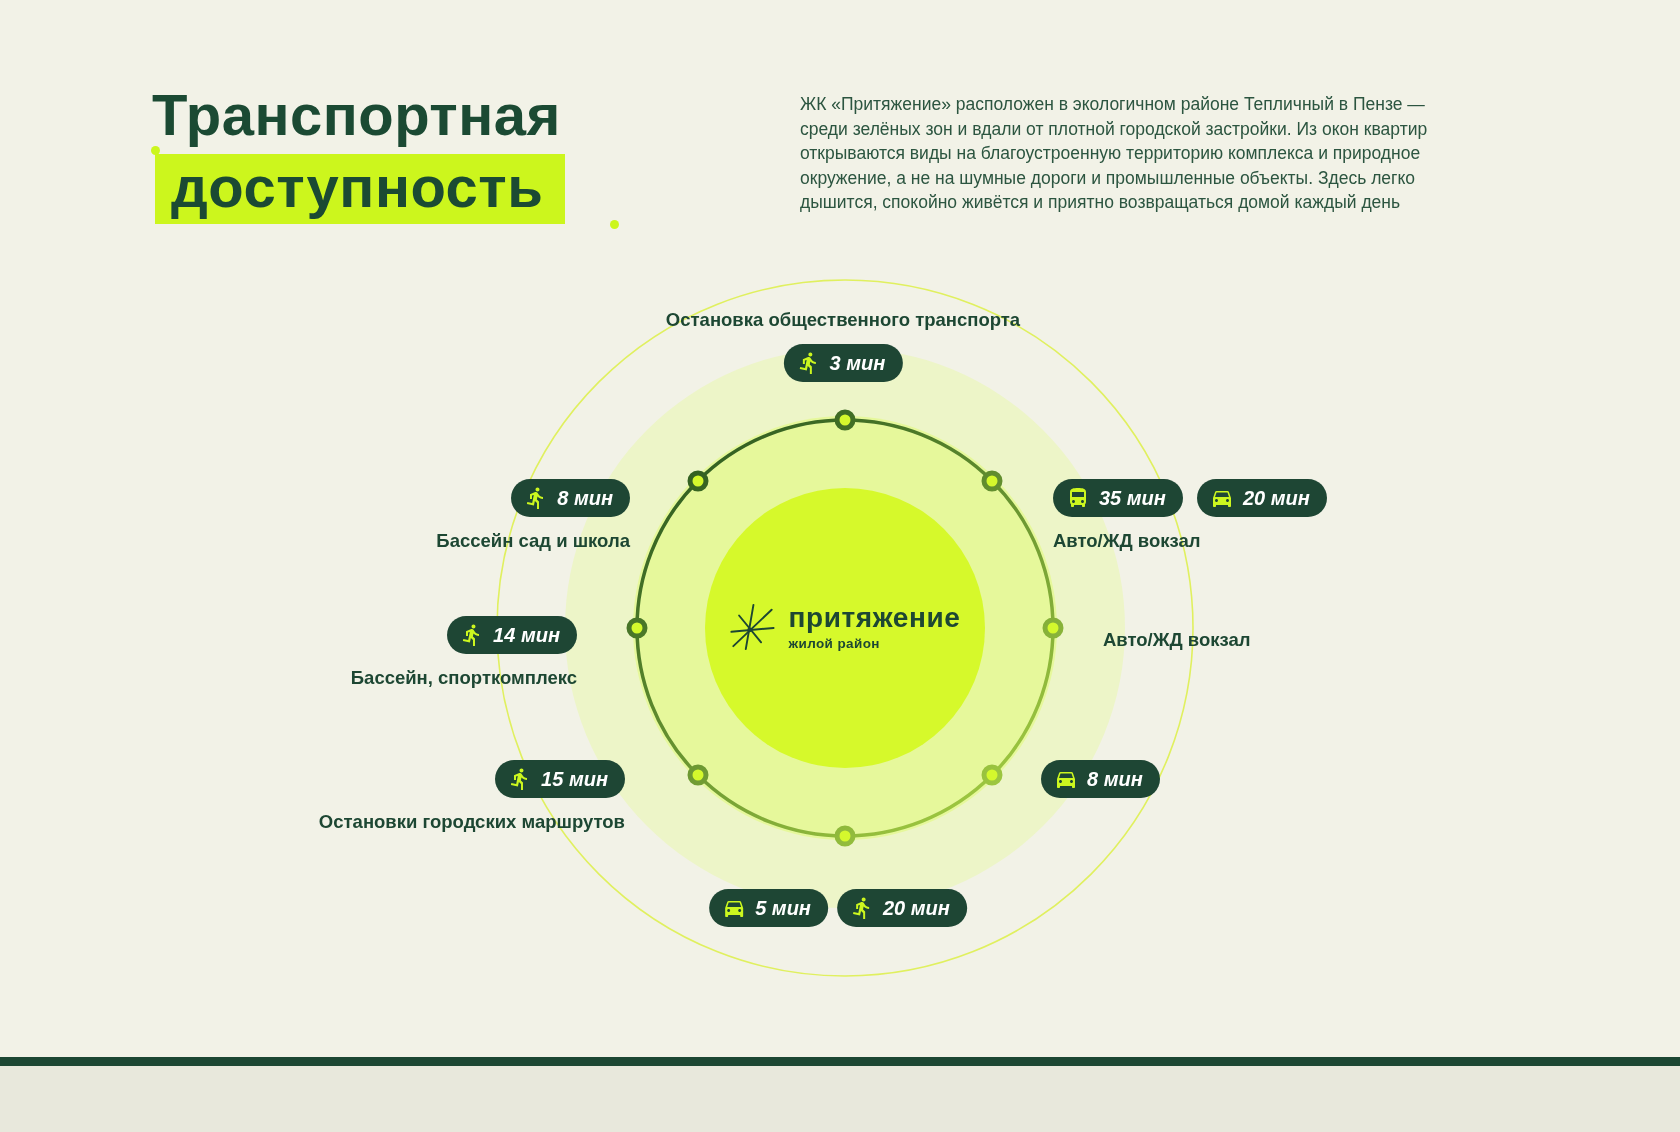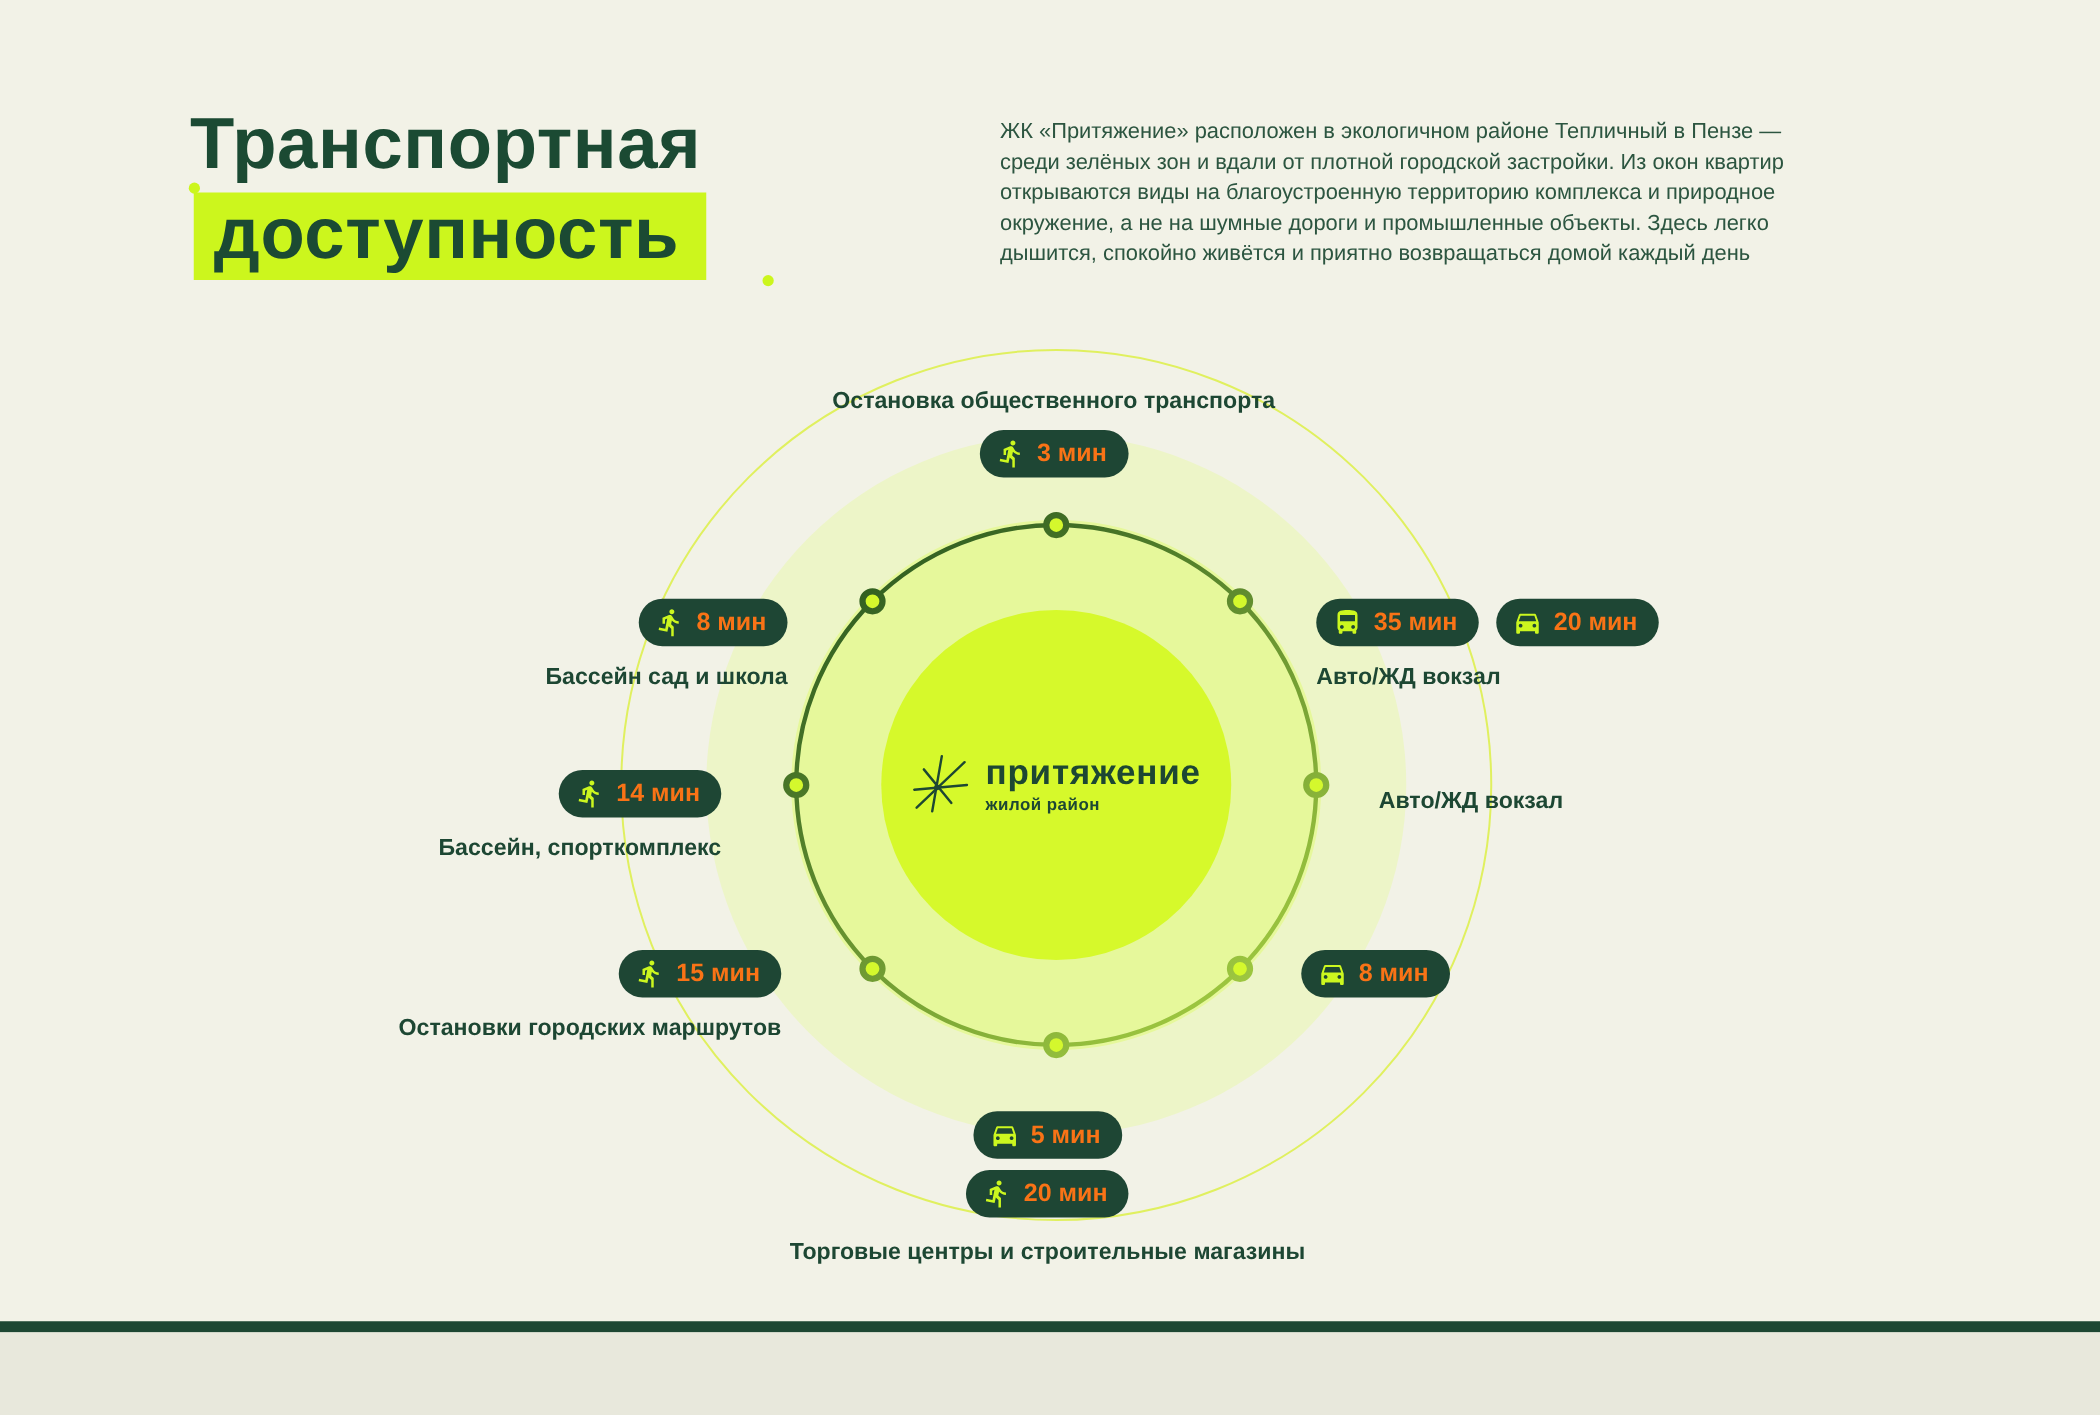--- a/index.html
+++ b/index.html
@@ -41,34 +41,34 @@
   
   .spot{position:absolute;display:flex;flex-direction:column;}
   .badges{display:flex;gap:14px;order:1;}
   .spot .label{
     order:2;margin-top:13px;
     font-size:18.5px;line-height:22px;font-weight:600;color:#1d4733;white-space:nowrap;
   }
   .badge{
     display:inline-flex;align-items:center;gap:9px;height:38px;
     padding:0 17px 0 13px;background:#1e4634;border-radius:19px;
-    color:#f97316;font-size:20px;font-weight:600;white-space:nowrap;
+    color:#ffffff;font-size:20px;font-weight:600;white-space:nowrap;font-style:italic;
   }
   .bicon{display:flex;align-items:center;}
   .bicon svg{width:24px;height:24px;fill:#ccf71f;display:block;}
   .spot-top{left:843px;top:309px;transform:translateX(-50%);align-items:center;}
   .spot-top .label{order:0;margin-top:0;margin-bottom:13px;}
   .spot-nw{right:1050px;top:479px;align-items:flex-end;text-align:right;}
   .spot-ne{left:1053px;top:479px;align-items:flex-start;}
   .spot-w{right:1103px;top:616px;align-items:flex-end;text-align:center;}
   .spot-e{left:1103px;top:616px;align-items:flex-start;}
   .spot-sw{right:1055px;top:760px;align-items:flex-end;text-align:right;}
   .spot-se{left:1041px;top:760px;align-items:flex-start;}
   .spot-s{left:838px;top:889px;transform:translateX(-50%);align-items:center;text-align:center;}
-  .spot-s .badges{flex-direction:column;align-items:center;gap:9px;}
+  .spot-s .badges{flex-direction:row;align-items:center;gap:9px;}
   .spot-s .label{margin-top:16px;}
   
   .bottom-strip{position:absolute;left:0;bottom:0;width:100%;height:9px;background:#1d4733;}
 </style>
 </head>
 <body>
 
 <div class="page">
 
   <svg class="scene" width="1680" height="1132" viewBox="0 0 1680 1132" aria-hidden="true">
@@ -228,18 +228,17 @@
           </div>
           <div class="badge">
             <span class="bicon">
               <svg viewBox="0 0 24 24">
                 <path d="M13.49 5.48c1.1 0 2-.9 2-2s-.9-2-2-2-2 .9-2 2 .9 2 2 2zm-3.6 13.9l1-4.4 2.1 2v6h2v-7.5l-2.1-2 .6-3c1.3 1.5 3.3 2.5 5.5 2.5v-2c-1.9 0-3.5-1-4.3-2.4l-1-1.6c-.4-.6-1-1-1.7-1-.3 0-.5.1-.8.1l-5.2 2.2v4.7h2v-3.4l1.8-.7-1.6 8.1-4.9-1-.4 2 7 1.4z"></path>
               </svg>
             </span>
             <span class="btime">20 мин</span>
           </div>
         </div>
-    <div class="label">Торговые центры и строительные магазины</div>
   </div>
     </div>
 
   <div class="bottom-strip"></div>
 </div>
 
 </body></html>

